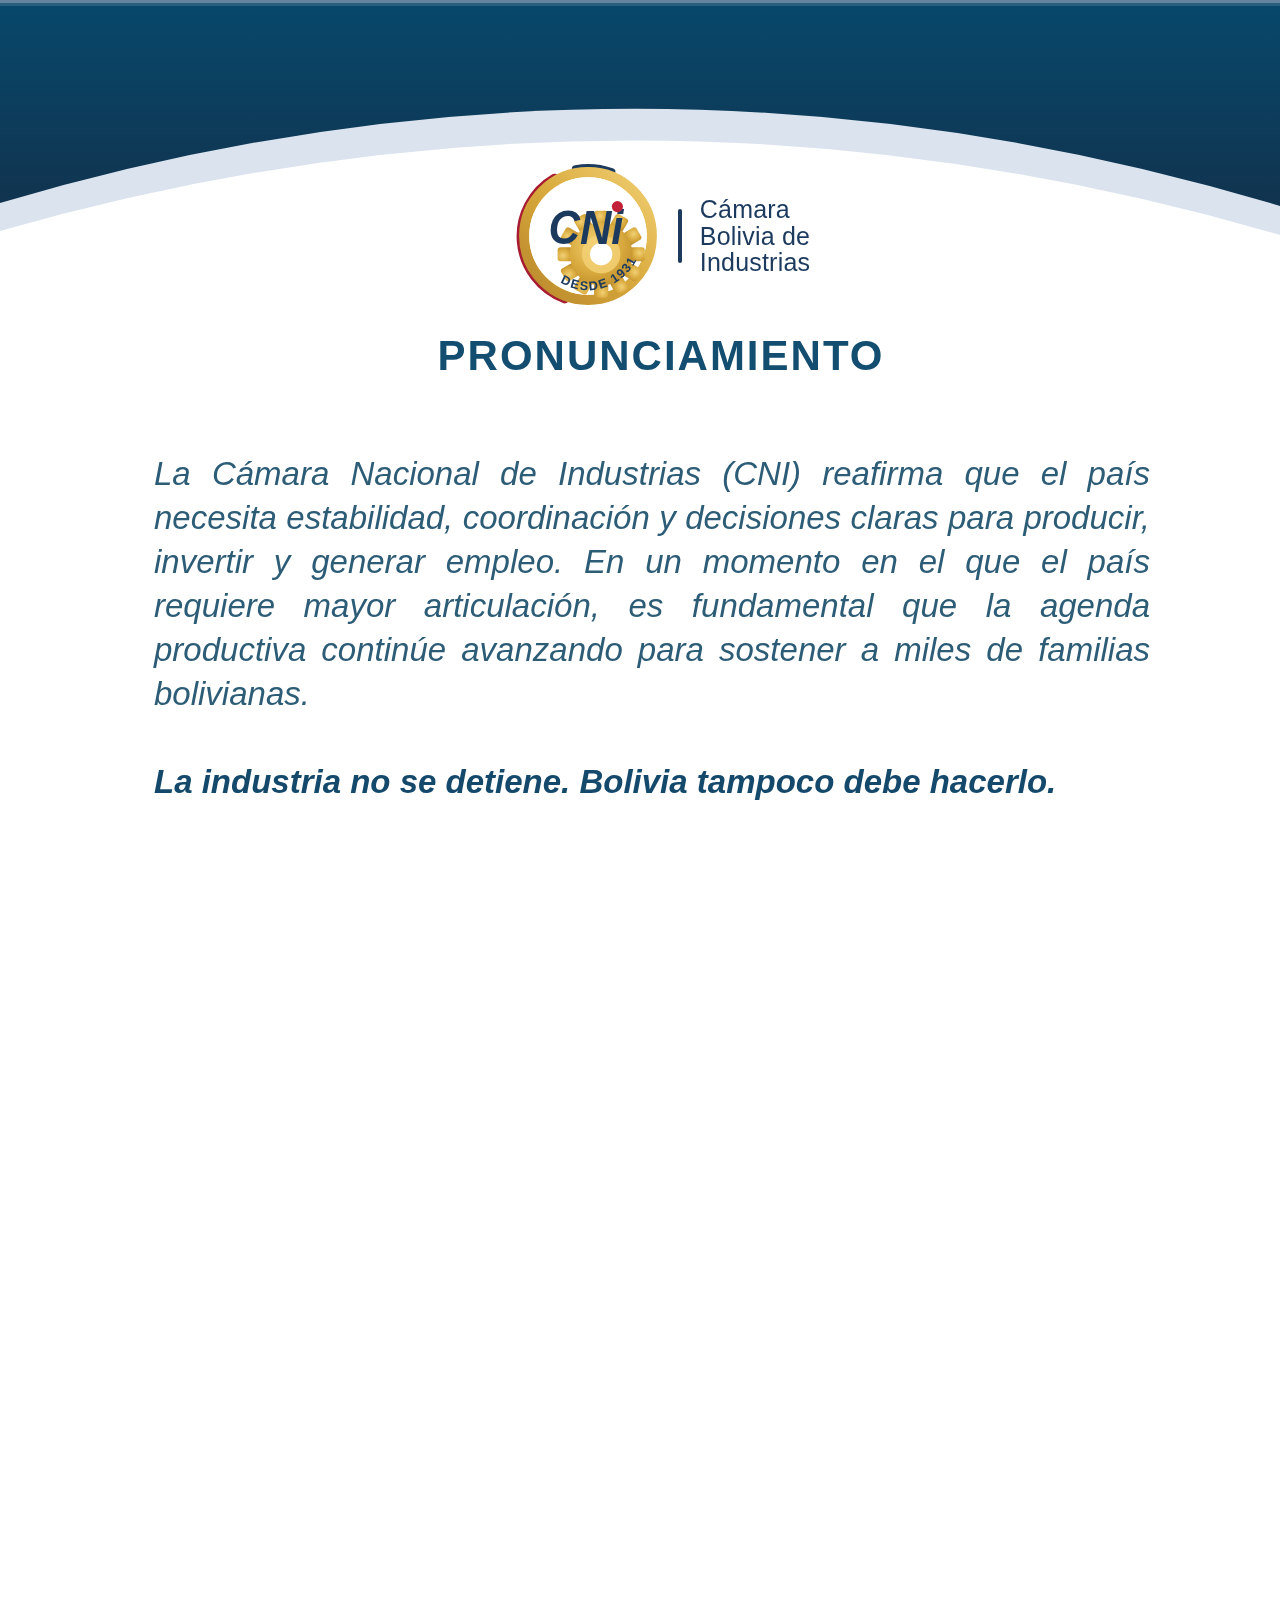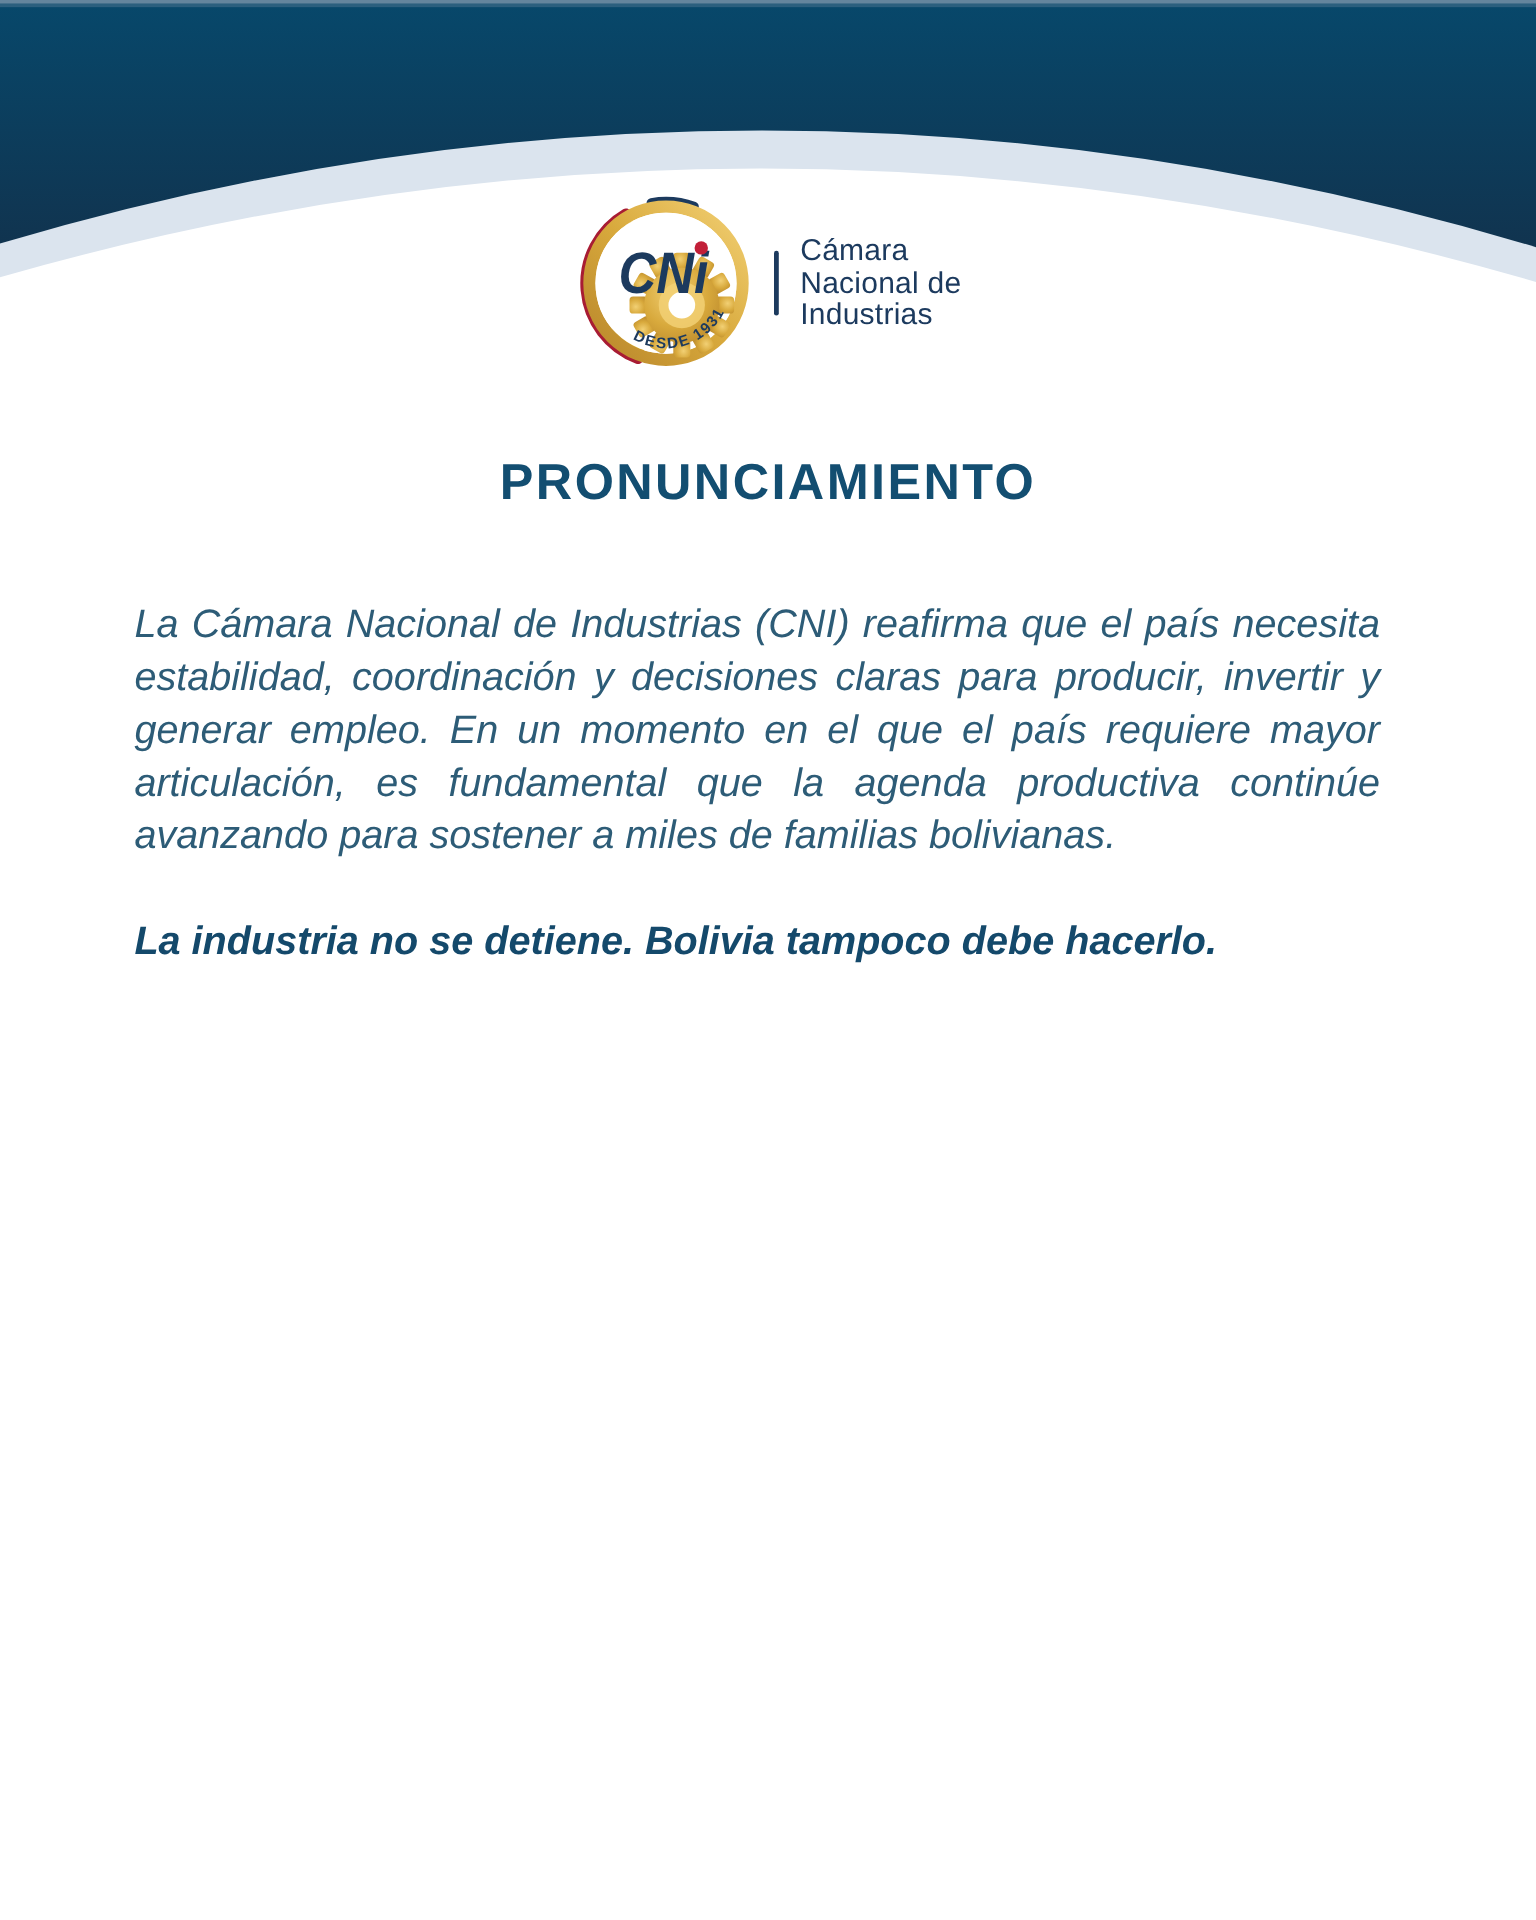--- a/index.html
+++ b/index.html
@@ -13,21 +13,21 @@
     width: 1280px;
     height: 1600px;
     background: var(--page-bg, #ffffff);
     overflow: hidden;
   }
   .hero {
     position: absolute;
     top: 0; left: 0;
     display: block;
   }
-  .content { position: relative; }
+  .content { position: relative; padding-left: 42px; }
 
   
   .brand {
     display: flex;
     align-items: center;
     justify-content: center;
     padding-top: 160px;
   }
   .emblem { width: 152px; height: 152px; flex: 0 0 auto; }
   .v-divider {
@@ -39,21 +39,21 @@
   .org-name {
     font-weight: normal;
     font-size: 25px;
     line-height: 1.07;
     letter-spacing: 0.2px;
     color: var(--navy, #1c3a5e);
   }
 
   
   h1.title {
-    margin-top: 66px;
+    margin-top: 20px;
     text-align: center;
     font-size: 42px;
     font-weight: bold;
     letter-spacing: 2px;
     color: var(--title, #134e71);
   }
 
   
   main.statement { margin: 72px 130px 0 112px; font-style: italic; }
   main.statement p {
@@ -162,21 +162,21 @@
 
         <text class="since" font-size="12.5" style="fill:var(--navy,#1c3a5e)">
           <textPath href="#sinceArc" startOffset="8">DESDE 1931</textPath>
         </text>
       </svg>
 
       <div class="v-divider"></div>
 
       <div class="org-name">
         <div>Cámara</div>
-        <div>Nacional de</div>
+        <div>Bolivia de</div>
         <div>Industrias</div>
       </div>
     </header>
 
     <h1 class="title">PRONUNCIAMIENTO</h1>
 
     <main class="statement">
       <p>La Cámara Nacional de Industrias (CNI) reafirma que el país necesita estabilidad, coordinación y decisiones claras para producir, invertir y generar empleo. En un momento en el que el país requiere mayor articulación, es fundamental que la agenda productiva continúe avanzando para sostener a miles de familias bolivianas.</p>
       <p class="closing">La industria no se detiene. Bolivia tampoco debe hacerlo.</p>
     </main>

